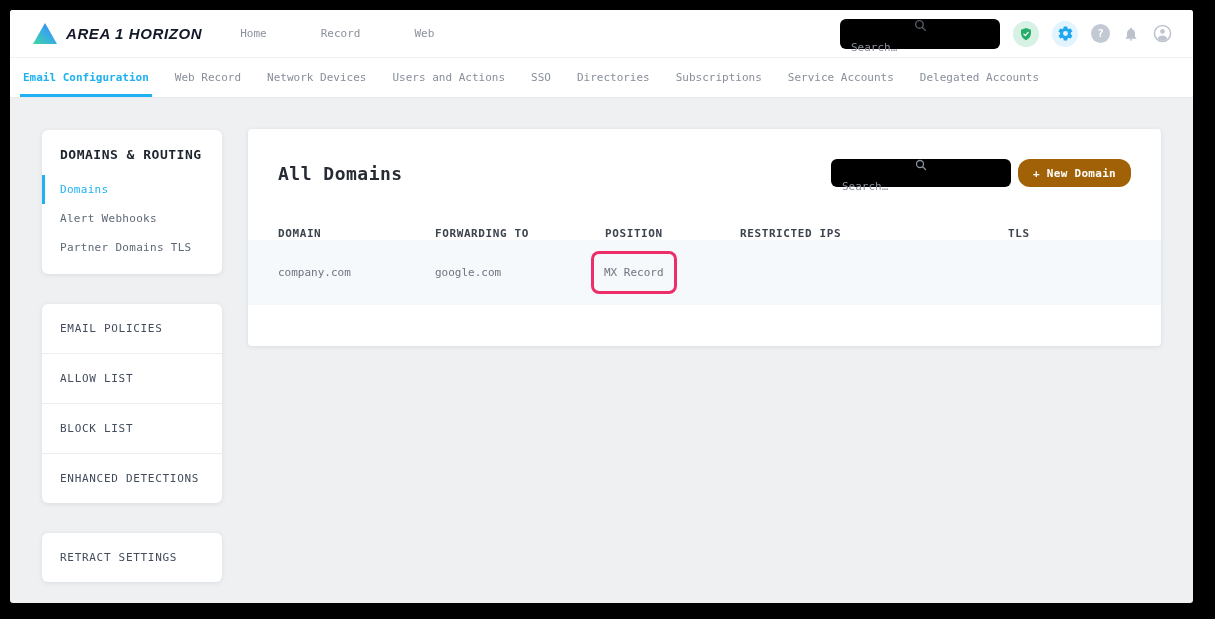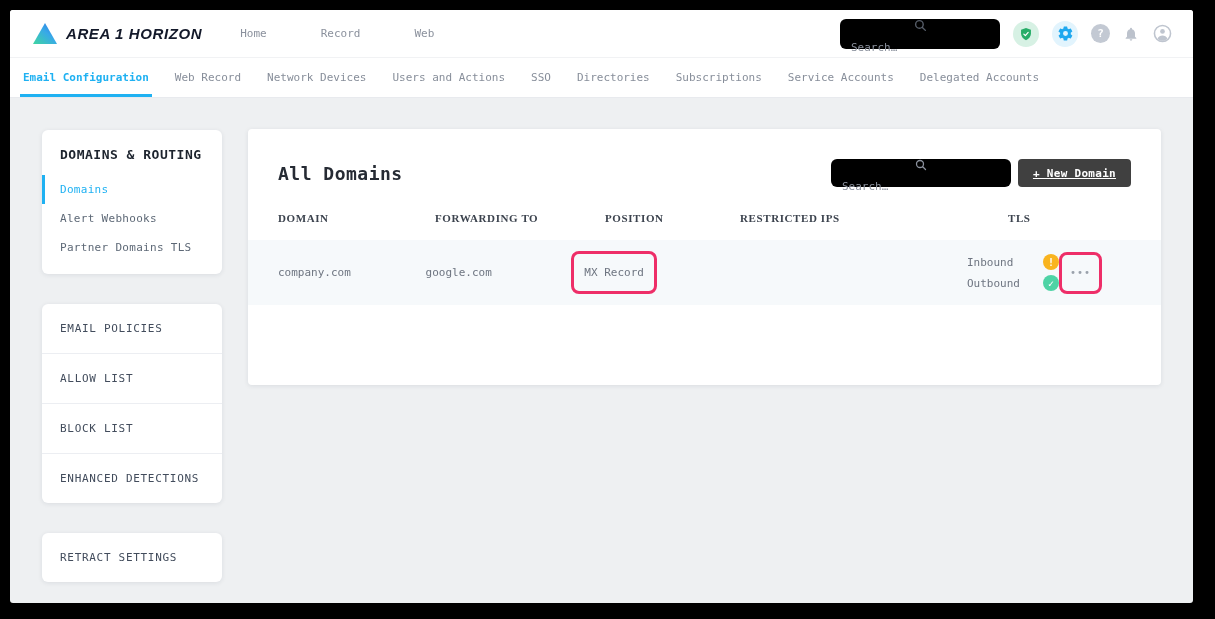--- a/index.html
+++ b/index.html
@@ -81,34 +81,34 @@
     border-left:3px solid transparent; cursor:pointer; letter-spacing:.3px;
   }
   .routing-item.active { color:#1fb1f2; border-left-color:#1fb1f2; }
   .policy-item {
     padding:16px 18px; font-size:11px; letter-spacing:.7px; color:#424c5c;
     border-bottom:1px solid #eceef2; cursor:pointer; line-height:17px;
   }
   .scard .policy-item:last-child { border-bottom:none; }
   
   .panel {
-    position:absolute; left:238px; top:31px; width:913px; height:256px;
+    position:absolute; left:238px; top:31px; width:913px; height:217px;
     background:#fff; border-radius:4px;
     box-shadow:0 1px 5px rgba(25,35,60,.09);
   }
   .panel-head { display:flex; align-items:center; padding:30px 30px 0 30px; height:58px; }
   .panel-title { font-size:18px; font-weight:bold; color:#262b34; letter-spacing:.5px; flex:1; }
   .panel-search { width:180px; height:28px; margin-right:7px; }
   .new-domain-btn {
-    width:113px; height:28px; background:#404040; color:#fff; border:none;
-    border-radius:4px; font-family:inherit; font-size:11px; font-weight:bold;
-    cursor:pointer; letter-spacing:.3px;text-decoration:underline;
+    width:113px; height:28px; background:#a16207; color:#fff; border:none;
+    border-radius:12px; font-family:inherit; font-size:11px; font-weight:bold;
+    cursor:pointer; letter-spacing:.3px;
   }
   .table { margin-top:25px; }
-  .thead { display:flex; align-items:flex-start; height:28px; padding:0 30px;font-family:Liberation Serif, serif; }
+  .thead { display:flex; align-items:flex-end; height:28px; padding:0 30px; }
   .th { font-size:11px; font-weight:bold; color:#3c434e; letter-spacing:.6px; }
   .c1 { width:157px; } .c2 { width:170px; } .c3 { width:135px; }
   .c4 { width:220px; } .c5 { flex:1; display:flex; align-items:center;margin-left:48px; }
   .trow {
     display:flex; align-items:center; height:65px; padding:0 30px;
     background:#f6f9fb; font-size:11px; color:#6e7581;
   }
   .pink-box { border:3px solid #ee2e68; border-radius:8px; }
   .pos-annotation { display:inline-block; padding:12px 10px; margin-left:-14px; }
   .tls-block { flex:1; display:flex; flex-direction:column; gap:5px; }
@@ -247,32 +247,17 @@
 
         <div class="trow">
           <div class="c1">company.com</div>
           <div class="c2">google.com</div>
           <div class="c3">
             <span class="pink-box pos-annotation">
               <span>MX Record</span>
             </span>
           </div>
           <div class="c4"></div>
-          <div class="c5">
-            <div class="tls-block">
-              <div class="tls-line">
-                <span class="tls-label">Inbound</span>
-                <span class="status-dot status-warning">!</span>
-              </div>
-              <div class="tls-line">
-                <span class="tls-label">Outbound</span>
-                <span class="status-dot status-success">✓</span>
-              </div>
-            </div>
-            <div class="pink-box menu-annotation">
-              <div class="menu-dots">•••</div>
-            </div>
-          </div>
         </div>
       </div>
     </main>
   </div>
 </div>
 
 </body></html>

